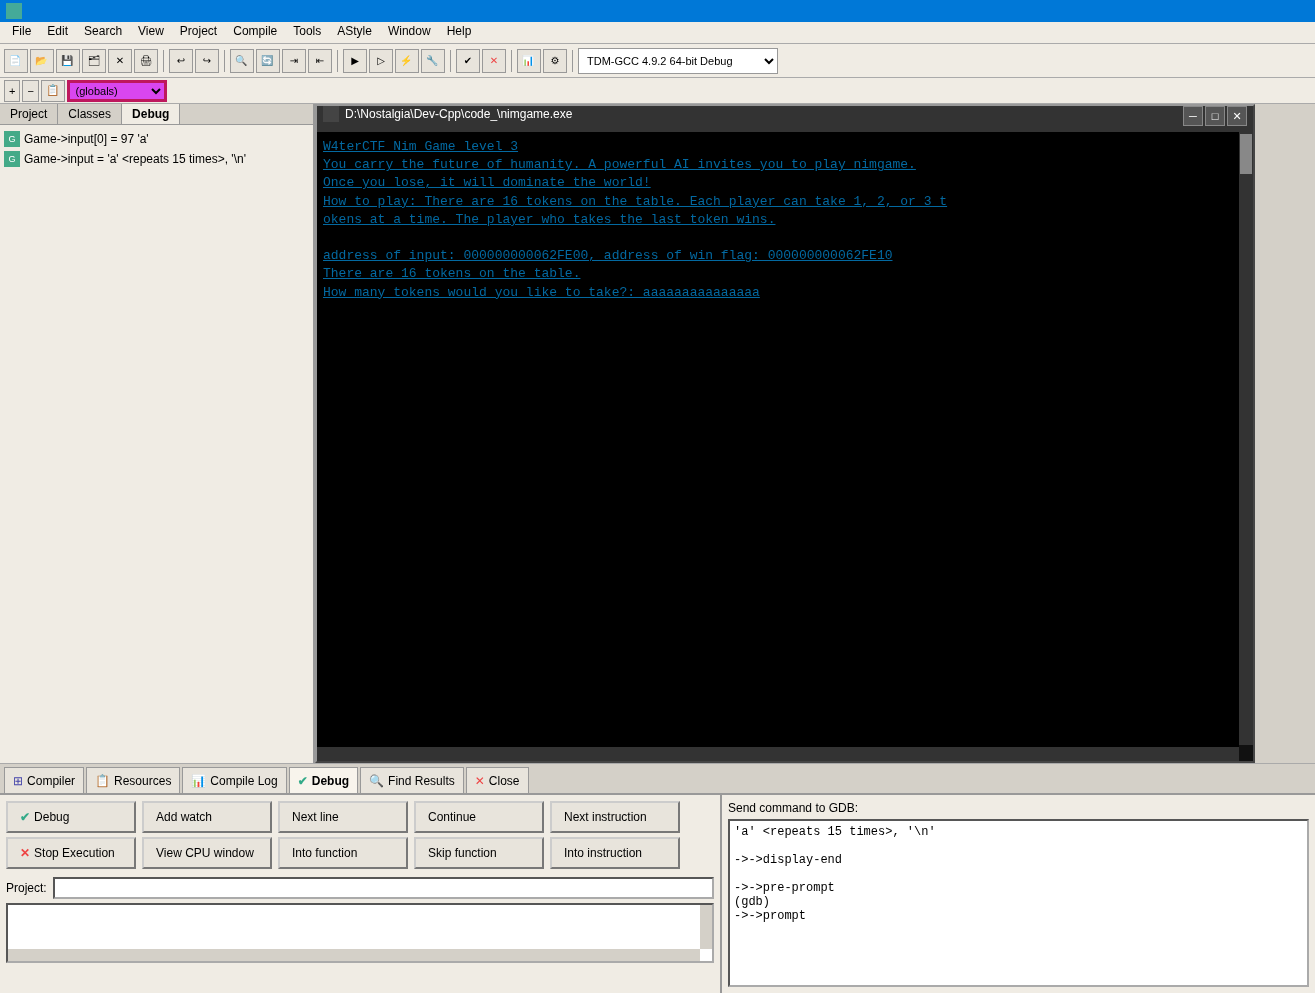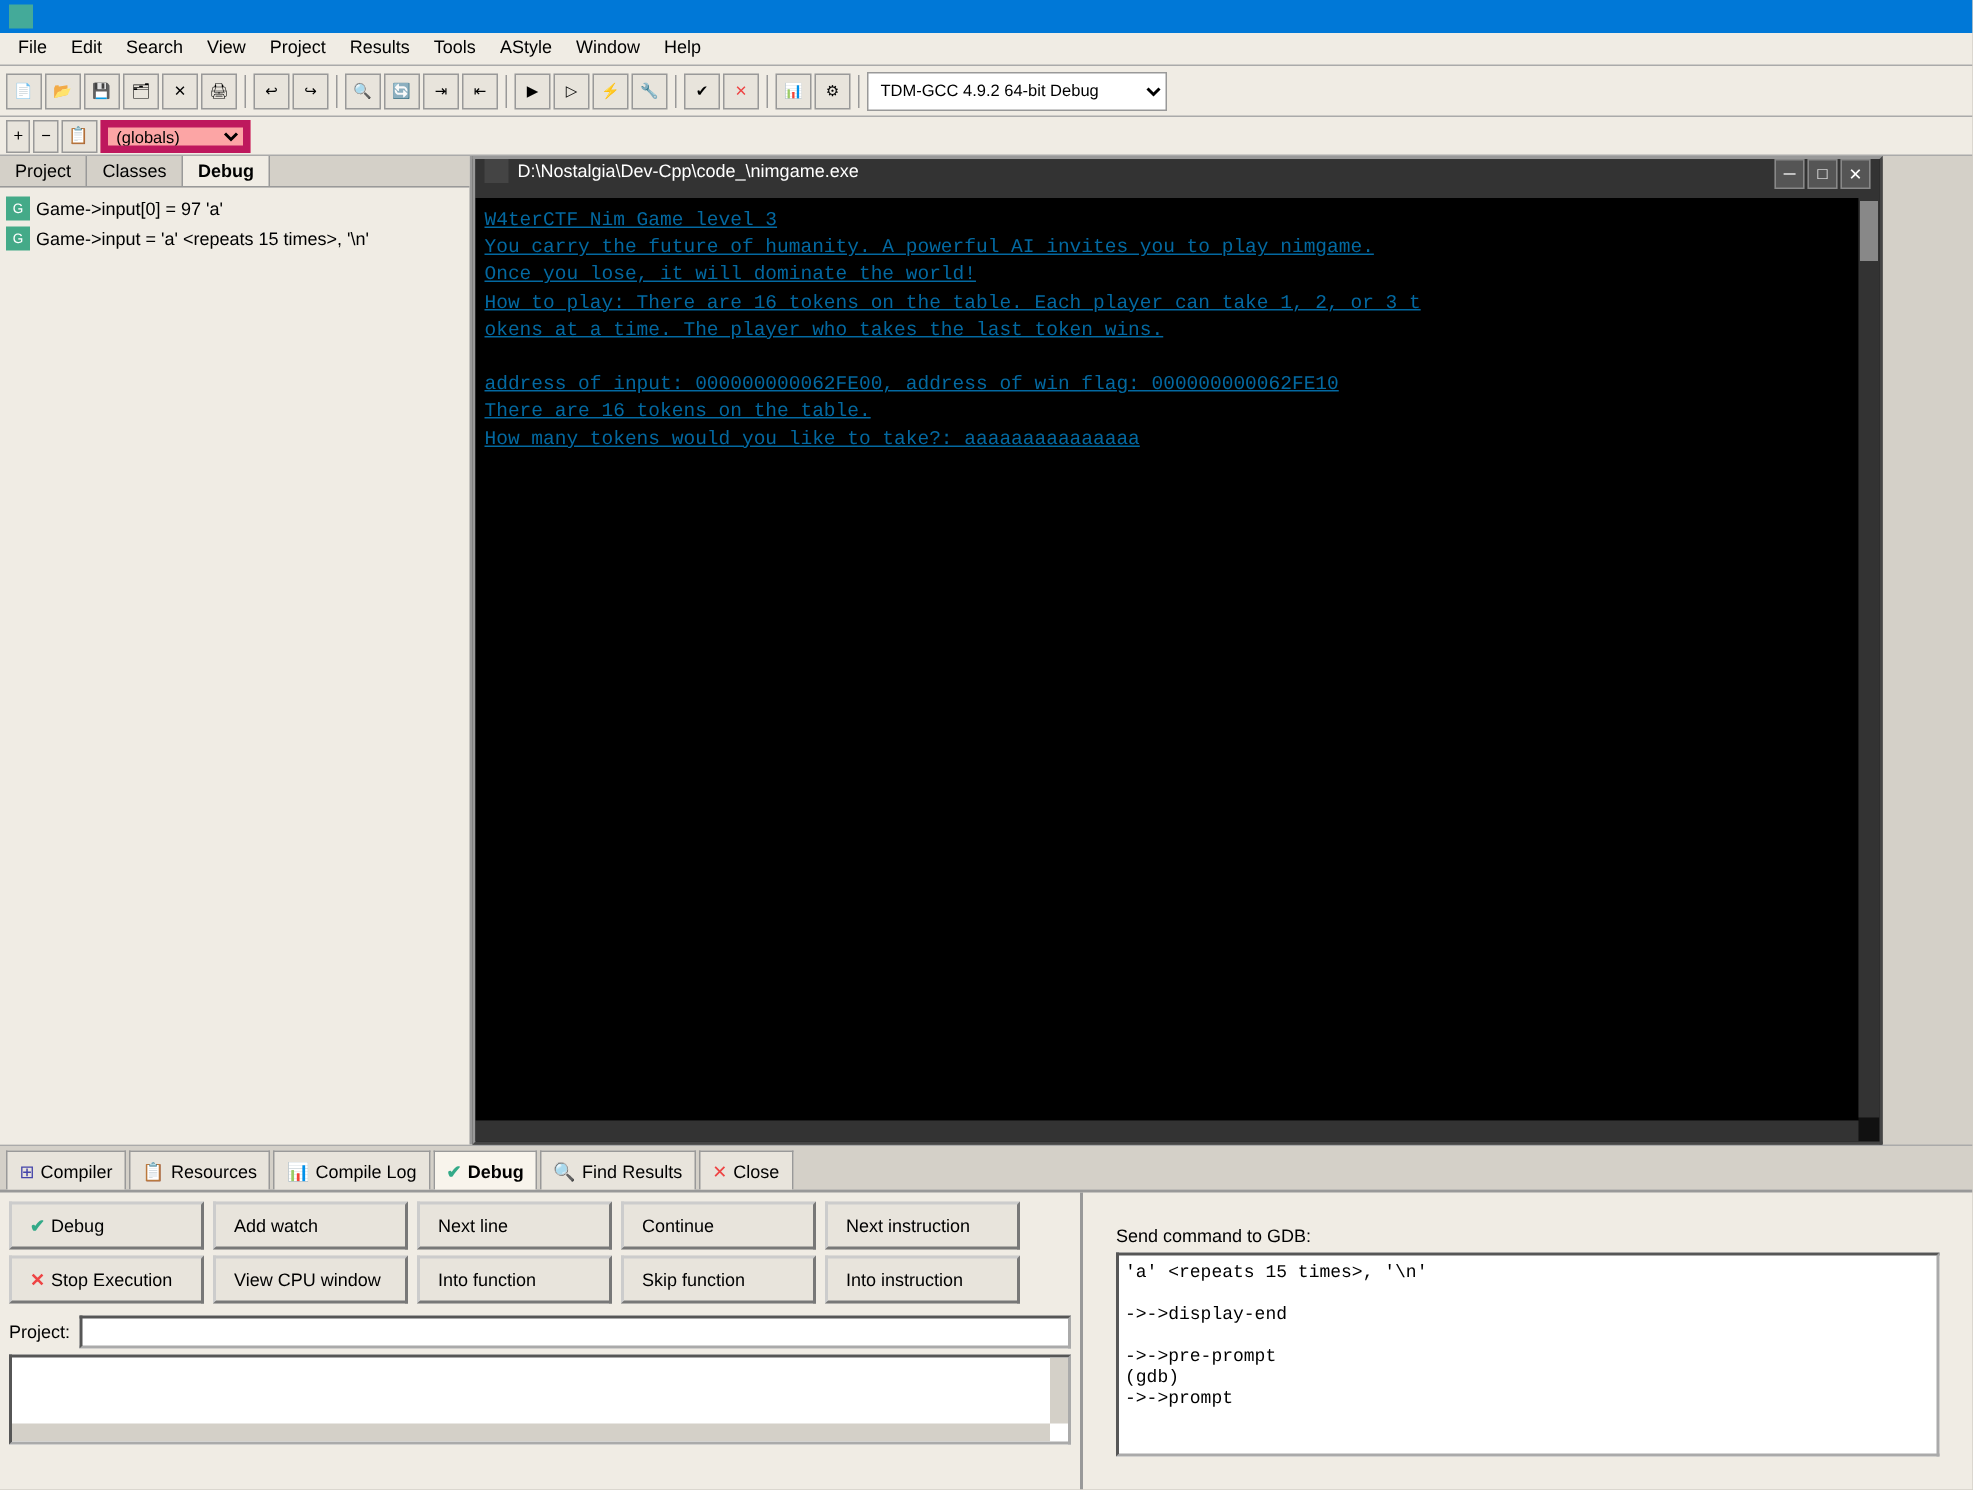--- a/index.html
+++ b/index.html
@@ -92,22 +92,22 @@
       height: 22px;
       background: #e8e4dc;
       border: 1px solid #999;
       padding: 0 4px;
       cursor: pointer;
       font-size: 11px;
       display: flex; align-items: center; gap: 2px;
     }
     .tb2-combo {
       height: 22px;
-      background: #fca5a5;
-      border: 5px solid #be185d;
+      background: #d946ef;
+      border: 3px solid #be185d;
       padding: 0 2px;
       font-size: 11px;
       width: 100px;
     }
 
     
     .main-area {
       display: flex;
       height: calc(993px - 22px - 22px - 34px - 26px - 30px - 200px);
       position: relative;
@@ -322,21 +322,21 @@
       width: 12px;
       background: #d4d0c8;
     }
 
     
     .debug-right {
       width: 595px;
       border-left: 2px solid #999;
       display: flex;
       flex-direction: column;
-      padding: 22px;
+      padding: 6px;
       gap: 4px;
     }
     .gdb-cmd-row {
       display: flex;
       align-items: center;
       gap: 6px;
     }
     .gdb-label {
       font-size: 12px;
       white-space: nowrap;
@@ -369,21 +369,21 @@
 <div class="title-bar">
   <span class="title-bar-icon"></span>
 </div>
 
 <div class="menu-bar">
   <span class="menu-item">File</span>
   <span class="menu-item">Edit</span>
   <span class="menu-item">Search</span>
   <span class="menu-item">View</span>
   <span class="menu-item">Project</span>
-  <span class="menu-item">Results</span>
+  <span class="menu-item">Compile</span>
   <span class="menu-item">Tools</span>
   <span class="menu-item">AStyle</span>
   <span class="menu-item">Window</span>
   <span class="menu-item">Help</span>
 </div>
 
 <div class="toolbar">
 
   <button class="tb-btn" title="New">📄</button>
   <button class="tb-btn" title="Open">📂</button>

